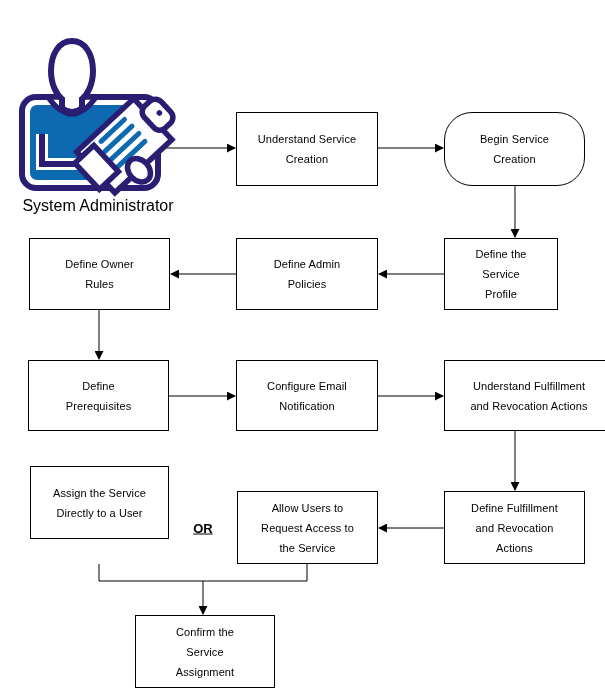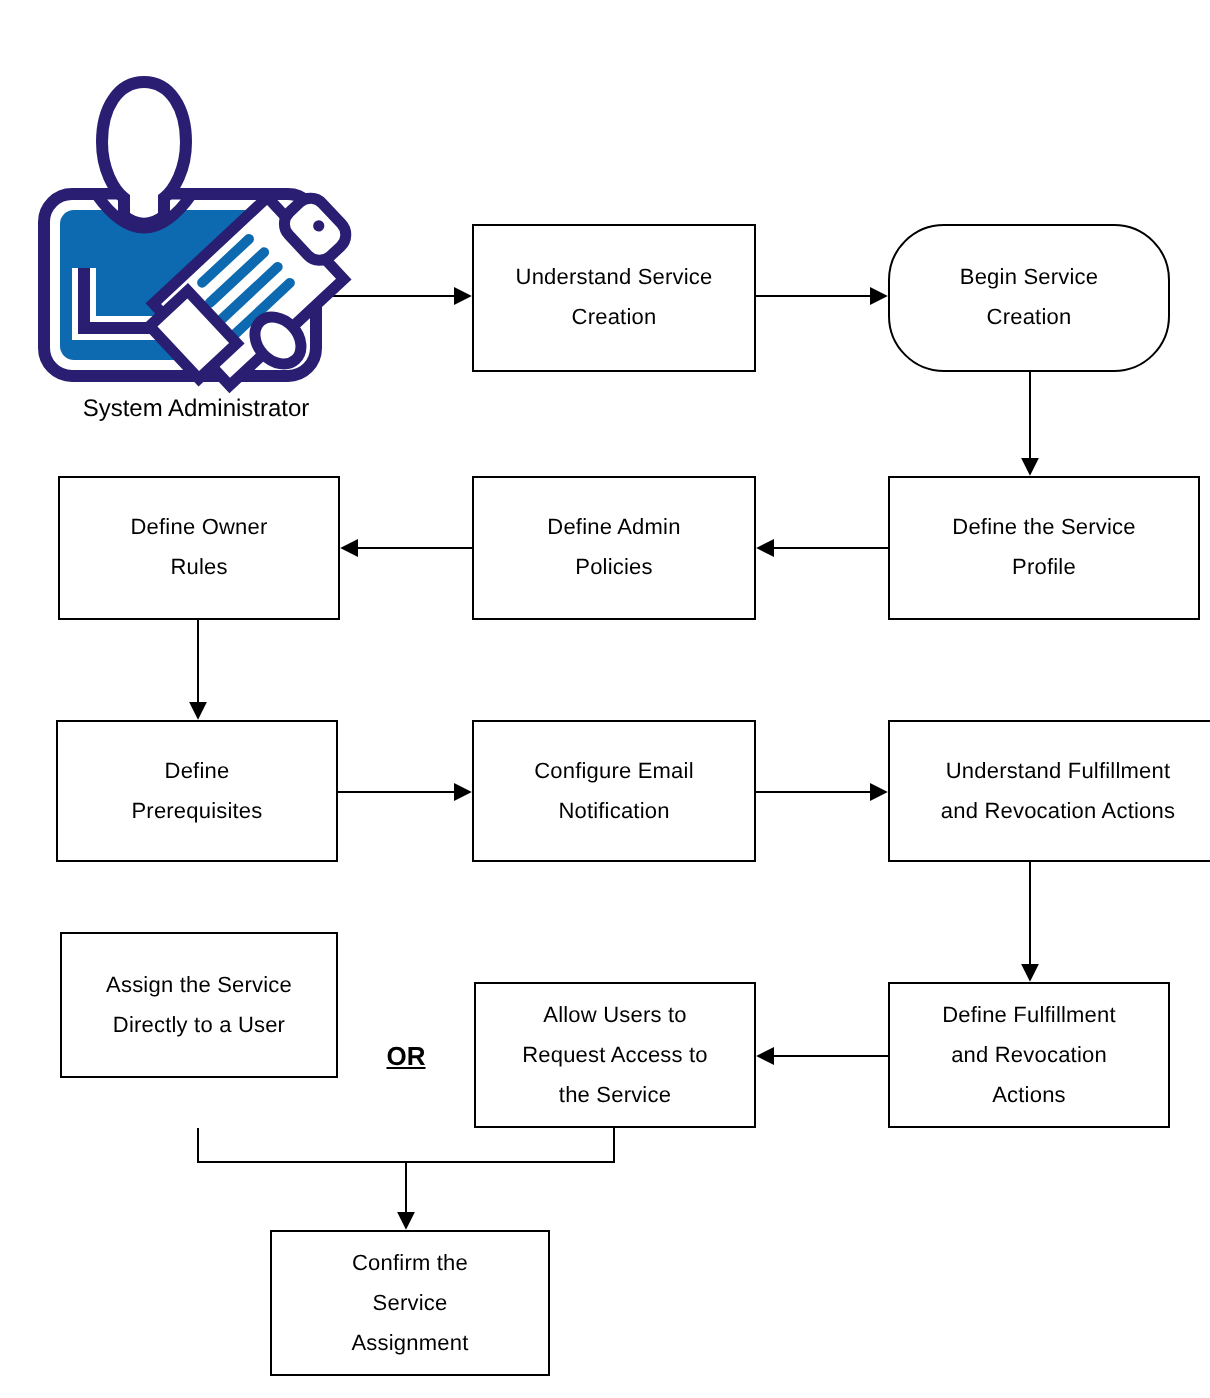--- a/index.html
+++ b/index.html
@@ -43,21 +43,21 @@
   }
   #page-title{
     position:absolute;left:312px;top:26px;
     transform:translateX(-50%);
     font-size:19px;font-weight:bold;color:var(--text);
     white-space:nowrap;
   }
   #admin-label{
     position:absolute;left:98px;top:197px;
     transform:translateX(-50%);
-    font-size:12px;color:var(--text);
+    font-size:16px;color:var(--text);
     white-space:nowrap;
   }
   #or-label{
     position:absolute;left:203px;top:528px;
     transform:translate(-50%,-50%);
     font-size:13px;font-weight:bold;color:var(--text);text-decoration:underline;
   }
 </style>
 </head>
 <body>
@@ -113,21 +113,21 @@
       </g>
     </g>
   </svg>
 
   <div id="admin-label">System Administrator</div>
   <div id="or-label">OR</div>
 
   <div id="flow-boxes">
       <div class="flow-box" style="left: 236px; top: 112px; width: 142px; height: 74px;">Understand Service Creation</div>
       <div class="flow-box" style="left: 444px; top: 112px; width: 141px; height: 74px; border-radius: 28px;">Begin Service Creation</div>
-      <div class="flow-box" style="left: 444px; top: 238px; width: 156px; height: 72px;">Define the Service Profile</div>
+      <div class="flow-box" style="left: 444px; top: 238px; width: 114px; height: 72px;">Define the Service Profile</div>
       <div class="flow-box" style="left: 236px; top: 238px; width: 142px; height: 72px;">Define Admin Policies</div>
       <div class="flow-box" style="left: 29px; top: 238px; width: 141px; height: 72px;">Define Owner Rules</div>
       <div class="flow-box" style="left: 28px; top: 360px; width: 141px; height: 71px;">Define Prerequisites</div>
       <div class="flow-box" style="left: 236px; top: 360px; width: 142px; height: 71px;">Configure Email Notification</div>
       <div class="flow-box" style="left: 444px; top: 360px; width: 170px; height: 71px;">Understand Fulfillment and Revocation Actions</div>
       <div class="flow-box" style="left: 444px; top: 491px; width: 141px; height: 73px;">Define Fulfillment and Revocation Actions</div>
       <div class="flow-box" style="left: 237px; top: 491px; width: 141px; height: 73px;">Allow Users to Request Access to the Service</div>
       <div class="flow-box" style="left: 30px; top: 466px; width: 139px; height: 73px;">Assign the Service Directly to a User</div>
       <div class="flow-box" style="left: 135px; top: 615px; width: 140px; height: 73px;">Confirm the Service Assignment</div>
     </div>

